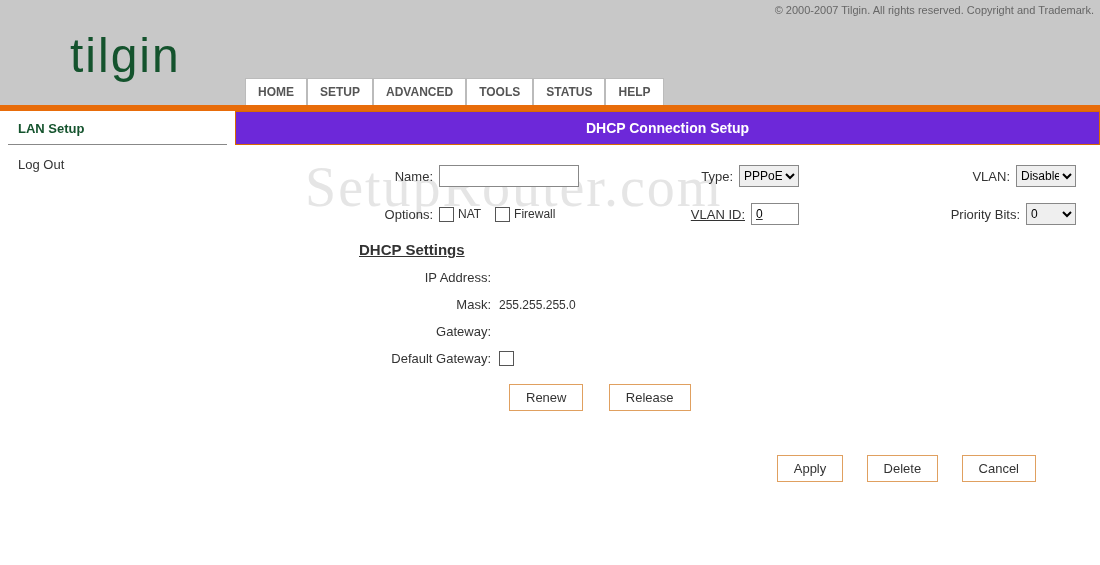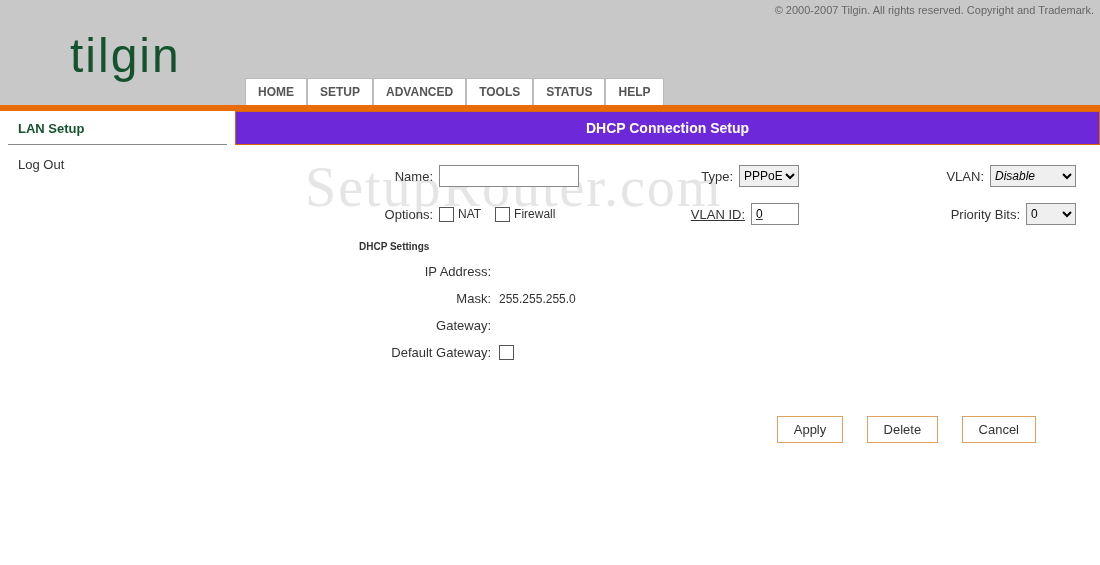--- a/index.html
+++ b/index.html
@@ -142,22 +142,23 @@
     display: inline-block;
     margin-right: 4px;
     vertical-align: middle;
     background: #fff;
   }
   .dhcp-block {
     margin-left: 100px;
     margin-top: 10px;
   }
   .dhcp-block h4 {
-    font-size: 10px;
+    font-size: 15px;
     margin-bottom: 12px;
+    text-decoration: underline;
   }
   .dhcp-row {
     display: flex;
     align-items: center;
     margin-bottom: 12px;
   }
   .dhcp-row .dl {
     width: 140px;
     text-align: right;
     padding-right: 8px;
@@ -219,21 +220,21 @@
           <input class="txt" style="width: 140px;" value="">
         </div>
         <div class="cell" style="width:190px; justify-content:flex-end;">
           <span class="lbl">Type:</span>
           <select class="sel" style="width:60px;">
             <option>PPPoE</option>
           </select>
         </div>
         <div class="cell" style="flex:1; justify-content:flex-end;">
           <span class="lbl">VLAN:</span>
-          <select class="sel" style="width:86px;font-style:italic;">
+          <select class="sel" style="width:60px;">
             <option>Disable</option>
           </select>
         </div>
       </div>
 
       <div class="row">
         <div class="cell" style="width:180px; justify-content:flex-end;">
           <span class="lbl">Options:</span>
         </div>
         <div class="cell" style="width:170px;">
@@ -266,20 +267,24 @@
         </div>
         <div class="dhcp-row">
           <div class="dl">Gateway:</div>
           <div></div>
         </div>
         <div class="dhcp-row">
           <div class="dl">Default Gateway:</div>
           <div><span class="chk"></span></div>
         </div>
 
+        <div class="btn-row-small">
+          <button class="btn">Renew</button>
+          <button class="btn">Release</button>
+        </div>
       </div>
 
       <div class="btn-row-main">
         <button class="btn">Apply</button>
         <button class="btn">Delete</button>
         <button class="btn">Cancel</button>
       </div>
 
     </div>
   </div>

